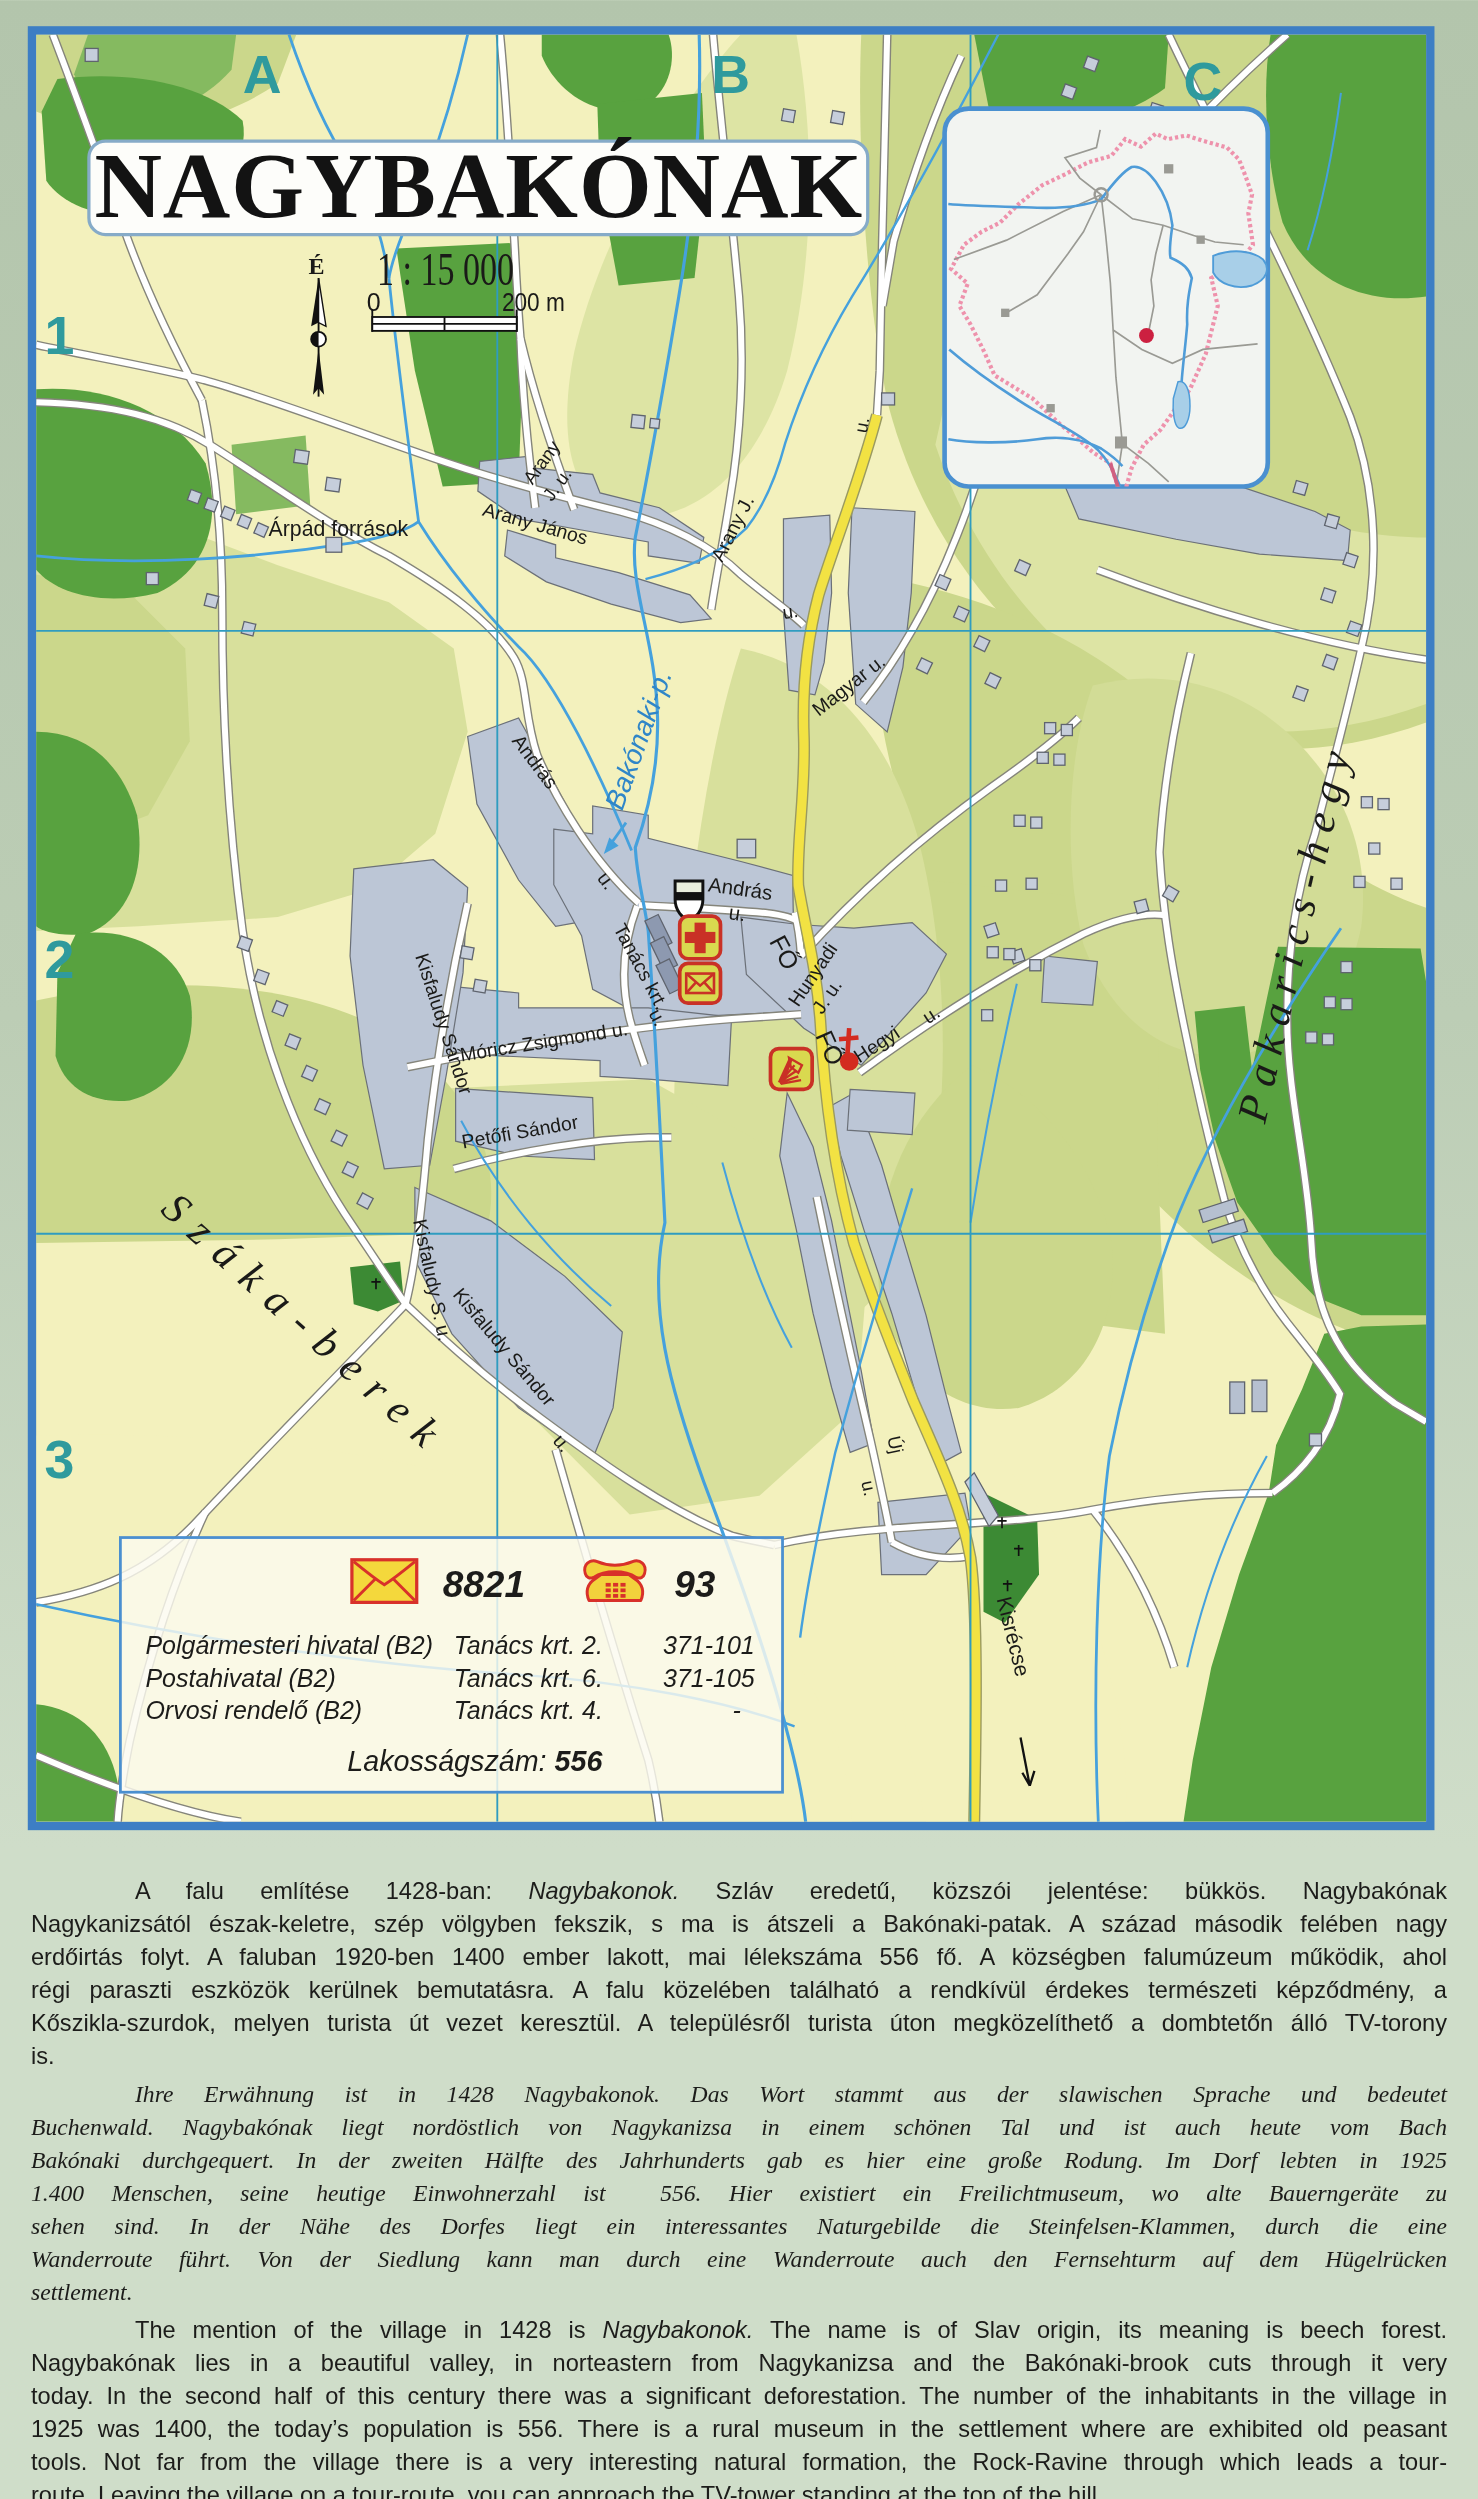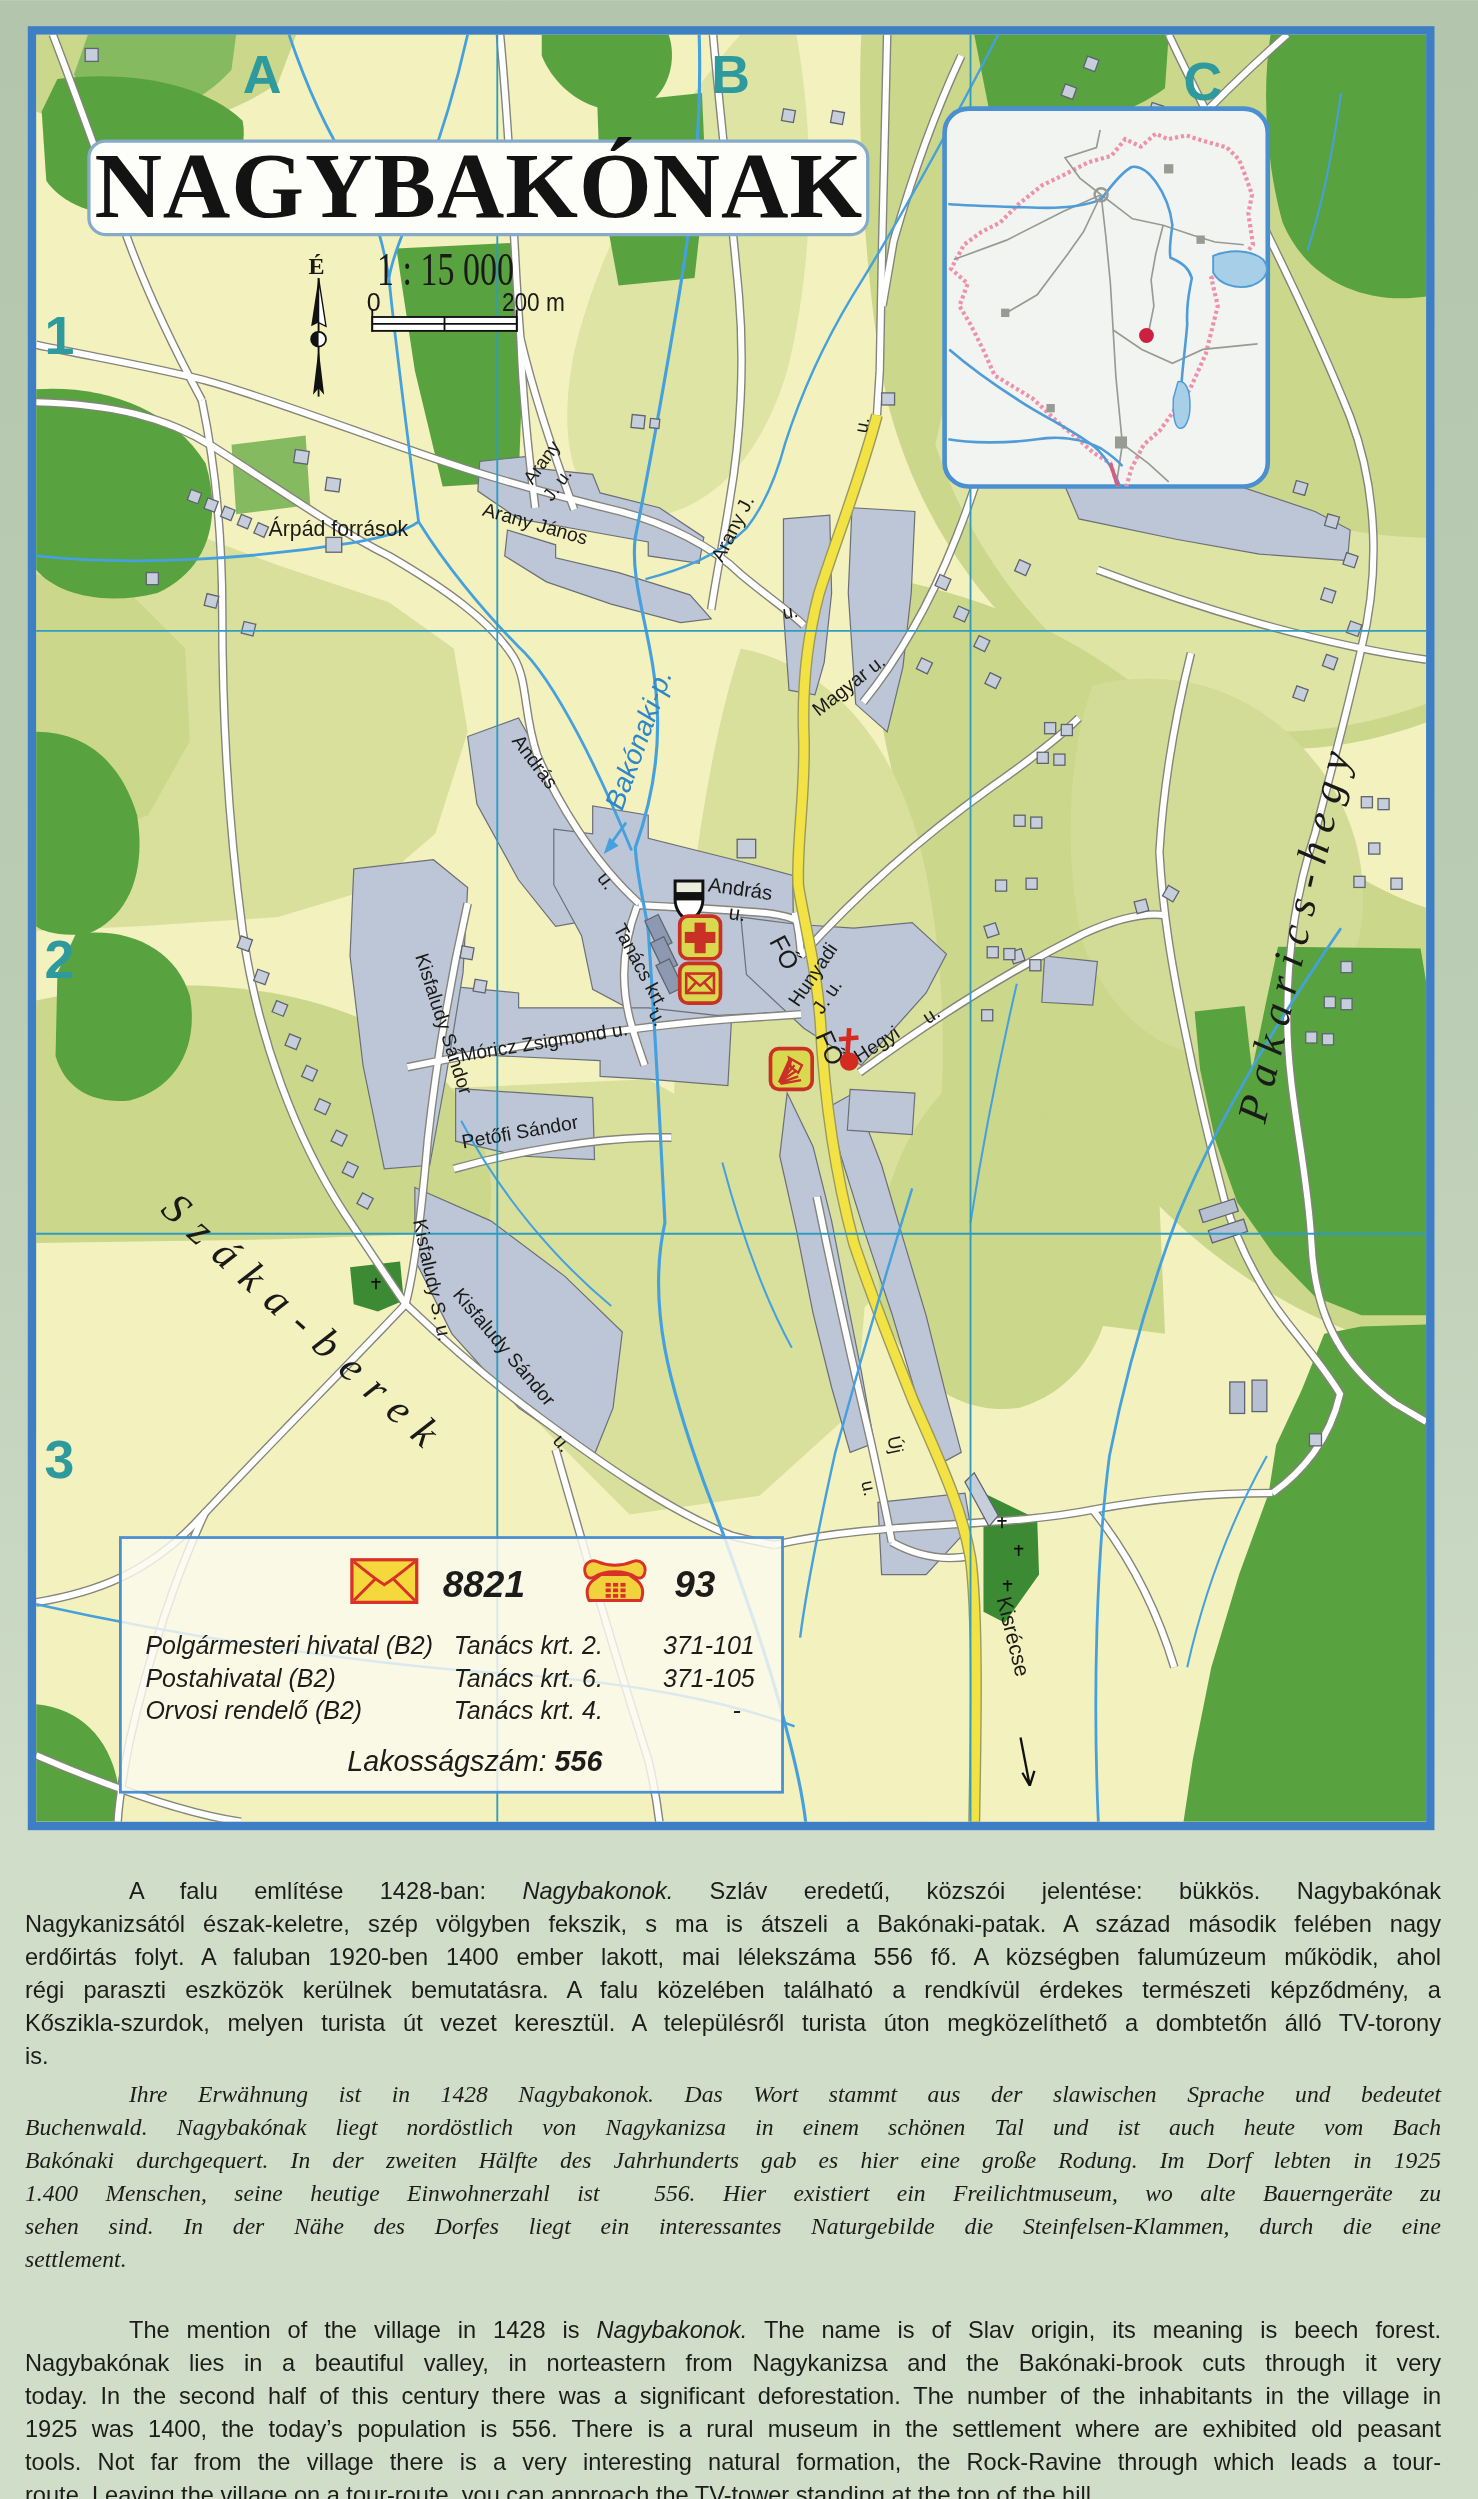--- a/index.html
+++ b/index.html
@@ -1,20 +1,20 @@
 <!DOCTYPE html>
 <html style="font-size:15px"><head>
 <meta charset="utf-8">
 <style>
   html,body{margin:0;padding:0;}
   body{width:1478px;height:2500px;position:relative;font-family:"Liberation Sans",sans-serif;background:#cfddc9;overflow:hidden;}
   #page{position:absolute;left:0;top:0;width:1478px;height:2500px;}
   .ln{white-space:nowrap;}
   .just{text-align:justify;text-align-last:justify;}
-  .para{position:absolute;left:25px;width:1416px;font-size:23.6px;line-height:33px;color:#1c1c1a;}
+  .para{position:absolute;left:31px;width:1416px;font-size:23.6px;line-height:33px;color:#1c1c1a;}
 </style>
 </head>
 <body>
 <div id="page">
 
 <svg width="1478" height="2500" viewBox="0 0 1596 2699" style="position:absolute;left:0;top:0;">
   <defs>
     <linearGradient id="margingrad" x1="0" y1="0" x2="0" y2="1">
       <stop offset="0" stop-color="#b3c5ac"></stop>
       <stop offset="0.55" stop-color="#bccdb5"></stop>
@@ -601,20 +601,21 @@
   <div class="just ln">Kőszikla-szurdok, melyen turista út vezet keresztül. A településről turista úton megközelíthető a dombtetőn álló TV-torony</div>
   <div class="ln">is.</div>
 </div>
 
 <div class="para" style="top:2078px;font-style:italic;font-family:Liberation Serif, serif;">
   <div class="just ln"><span style="display:inline-block;width:104px"></span>Ihre Erwähnung ist in 1428 Nagybakonok. Das Wort stammt aus der slawischen Sprache und bedeutet</div>
   <div class="just ln">Buchenwald. Nagybakónak liegt nordöstlich von Nagykanizsa in einem schönen Tal und ist auch heute vom Bach</div>
   <div class="just ln">Bakónaki durchgequert. In der zweiten Hälfte des Jahrhunderts gab es hier eine große Rodung. Im Dorf lebten in 1925</div>
   <div class="just ln">1.400 Menschen, seine heutige Einwohnerzahl ist&nbsp; 556. Hier existiert ein Freilichtmuseum, wo alte Bauerngeräte zu</div>
   <div class="just ln">sehen sind. In der Nähe des Dorfes liegt ein interessantes Naturgebilde die Steinfelsen-Klammen, durch die eine</div>
+  <div class="just ln">Wanderroute führt. Von der Siedlung kann man durch eine Wanderroute auch den Fernsehturm auf dem Hügelrücken</div>
   <div class="ln">settlement.</div>
 </div>
 
 <div class="para" style="top:2314px;">
   <div class="just ln"><span style="display:inline-block;width:104px"></span>The mention of the village in 1428 is <i>Nagybakonok.</i> The name is of Slav origin, its meaning is beech forest.</div>
   <div class="just ln">Nagybakónak lies in a beautiful valley, in norteastern from Nagykanizsa and the Bakónaki-brook cuts through it very</div>
   <div class="just ln">today. In the second half of this century there was a significant deforestation. The number of the inhabitants in the village in</div>
   <div class="just ln">1925 was 1400, the today’s population is 556. There is a rural museum in the settlement where are exhibited old peasant</div>
   <div class="just ln">tools. Not far from the village there is a very interesting natural formation, the Rock-Ravine through which leads a tour-</div>
   <div class="ln">route. Leaving the village on a tour-route&nbsp; you can approach the TV-tower standing at the top of the hill.</div>

